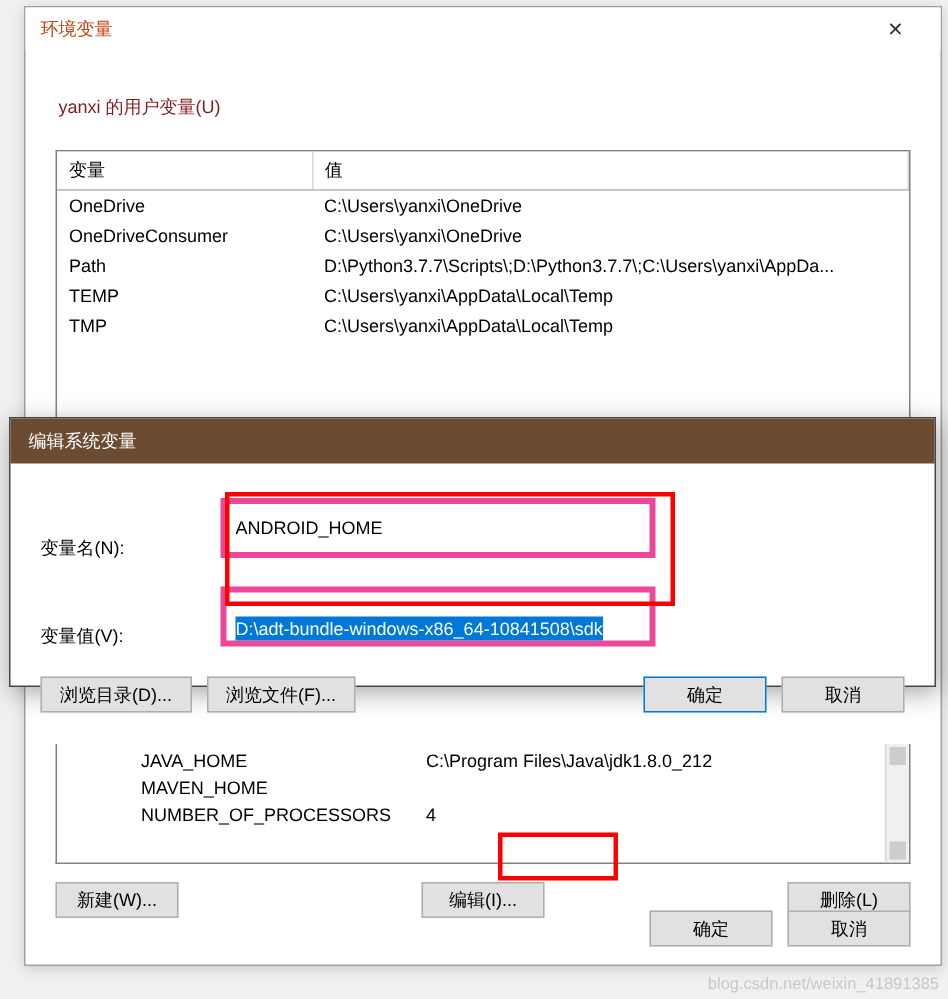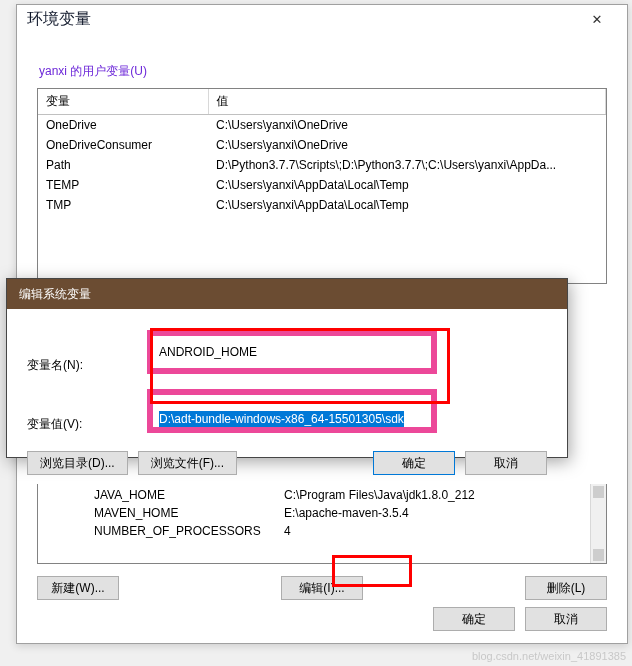--- a/index.html
+++ b/index.html
@@ -1,50 +1,50 @@
 <!DOCTYPE html>
 <html><head>
   <meta charset="utf-8">
   <style>
     * { box-sizing: border-box; font-family: "Microsoft YaHei", "Segoe UI", sans-serif; }
     body { margin: 0; background: #f0f0f0; width: 632px; height: 666px; position: relative; overflow: hidden; font-size: 12px; }
     
     
     .main-dialog { position: absolute; left: 16px; top: 4px; width: 612px; height: 640px; background: #fff; border: 1px solid #a0a0a0; box-shadow: 0 2px 8px rgba(0,0,0,0.15); }
     .titlebar { height: 28px; display: flex; align-items: center; padding: 0 10px; background: #fff; border-bottom: 0; }
-    .titlebar-text { flex: 1; font-size: 16px; color: #0f172a; }
+    .titlebar-text { flex: 1; font-size: 12px; color: #c2410c; }
     .close-x { width: 40px; text-align: center; font-size: 13px; color: #333; cursor: pointer; }
     .content { padding: 10px 20px; }
-    .section-label { font-size: 12px; color: #6d28d9; margin: 20px 0 8px 2px; }
+    .section-label { font-size: 12px; color: #7f1d1d; margin: 20px 0 20px 2px; }
     
     .table-wrap { border: 1px solid #828282; background: #fff; height: 196px; overflow: hidden; }
     .tbl { width: 100%; border-collapse: collapse; font-size: 12px; }
     .tbl th { text-align: left; font-weight: normal; padding: 4px 8px; border-bottom: 1px solid #c0c0c0; border-right: 1px solid #d8d8d8; background: #fff; }
     .tbl td { padding: 3px 8px; white-space: nowrap; overflow: hidden; text-overflow: ellipsis; max-width: 380px; }
     
     .sys-table-wrap { border: 1px solid #828282; border-top: none; background: #fff; padding: 2px 0; height: 80px; overflow: hidden; position: relative; }
     .sys-row { padding: 2px 8px; font-size: 12px; display: flex; margin-left: 48px; }
     .sys-row .c1 { width: 190px; }
     .sys-row .c2 { flex: 1; white-space: nowrap; overflow: hidden; }
     .scrollbar { position: absolute; right: 0; top: 0; width: 16px; height: 100%; background: #f0f0f0; border-left: 1px solid #d8d8d8; }
     .scrollbar::before { content:''; position:absolute; top:2px; left:2px; right:2px; height:12px; background:#cdcdcd; }
     .scrollbar::after { content:''; position:absolute; bottom:2px; left:2px; right:2px; height:12px; background:#cdcdcd; }
     
     .btn-row { display: flex; gap: 8px; justify-content: space-between; margin-top: 12px; }
     .btn { min-width: 82px; height: 24px; background: #e1e1e1; border: 1px solid #adadad; font-size: 12px; cursor: pointer; padding: 0 12px; }
     
     .footer-row { position: absolute; bottom: 12px; right: 20px; display: flex; gap: 10px; }
     
     
-    .edit-dialog { position: absolute; left: 6px; top: 278px; width: 562px; height: 180px; background: #fff; border: 1px solid #464646; box-shadow: 2px 4px 16px rgba(0,0,0,0.35); }
+    .edit-dialog { position: absolute; left: 6px; top: 278px; width: 618px; height: 180px; background: #fff; border: 1px solid #464646; box-shadow: 2px 4px 16px rgba(0,0,0,0.35); }
     .edit-titlebar { height: 30px; background: #6b4c32; color: #fff; display: flex; align-items: center; padding: 0 12px; font-size: 12px; }
     .edit-body { padding: 20px 20px 12px 20px; }
     .form-row { display: flex; align-items: center; margin-bottom: 14px; }
     .form-label { width: 120px; font-size: 12px; margin-top: 28px; }
-    .form-input { flex: 1; height: 24px; border: 6px solid #ec4899; padding: 16px 6px; font-size: 12px; max-width: 290px; }
+    .form-input { flex: 1; height: 24px; border: 4px solid #ec4899; padding: 16px 6px; font-size: 12px; max-width: 290px; }
     .form-input.selected { background: #fff; }
     .form-input.selected .sel { background: #0078d7; color: #fff; padding: 1px 0; display: inline-block; }
     .edit-btn-row { display: flex; gap: 10px; margin-top: 18px; align-items: center; }
     .edit-btn-row .spacer { flex: 1; }
     
     
     .red-box { position: absolute; border: 3px solid #ff0000; pointer-events: none; }
     .red-box.a { left: 150px; top: 328px; width: 300px; height: 76px; }
     .red-box.b { left: 332px; top: 555px; width: 80px; height: 32px; }
     
@@ -95,21 +95,20 @@
 
     <div style="height:200px"></div>
 
     <div class="sys-table-wrap">
       <div class="sys-row">
           <div class="c1">JAVA_HOME</div>
           <div class="c2">C:\Program Files\Java\jdk1.8.0_212</div>
         </div>
       <div class="sys-row">
           <div class="c1">MAVEN_HOME</div>
-          <div class="c2">E:\apache-maven-3.5.4</div>
         </div>
       <div class="sys-row">
           <div class="c1">NUMBER_OF_PROCESSORS</div>
           <div class="c2">4</div>
         </div>
       <div class="scrollbar"></div>
     </div>
     <div class="btn-row">
       <button class="btn">新建(W)...</button>
       <button class="btn">编辑(I)...</button>
@@ -126,21 +125,21 @@
   <div class="edit-titlebar">
     <span>编辑系统变量</span>
   </div>
   <div class="edit-body">
     <div class="form-row">
       <div class="form-label">变量名(N):</div>
       <input class="form-input" value="ANDROID_HOME" style="">
     </div>
     <div class="form-row">
       <div class="form-label">变量值(V):</div>
-      <div class="form-input selected"><span class="sel">D:\adt-bundle-windows-x86_64-15501305\sdk</span></div>
+      <div class="form-input selected"><span class="sel">D:\adt-bundle-windows-x86_64-10841508\sdk</span></div>
     </div>
     <div class="edit-btn-row">
       <button class="btn">浏览目录(D)...</button>
       <button class="btn">浏览文件(F)...</button>
       <div class="spacer"></div>
       <button class="btn" style="border-color:#0078d7">确定</button>
       <button class="btn">取消</button>
     </div>
   </div>
 </div>

